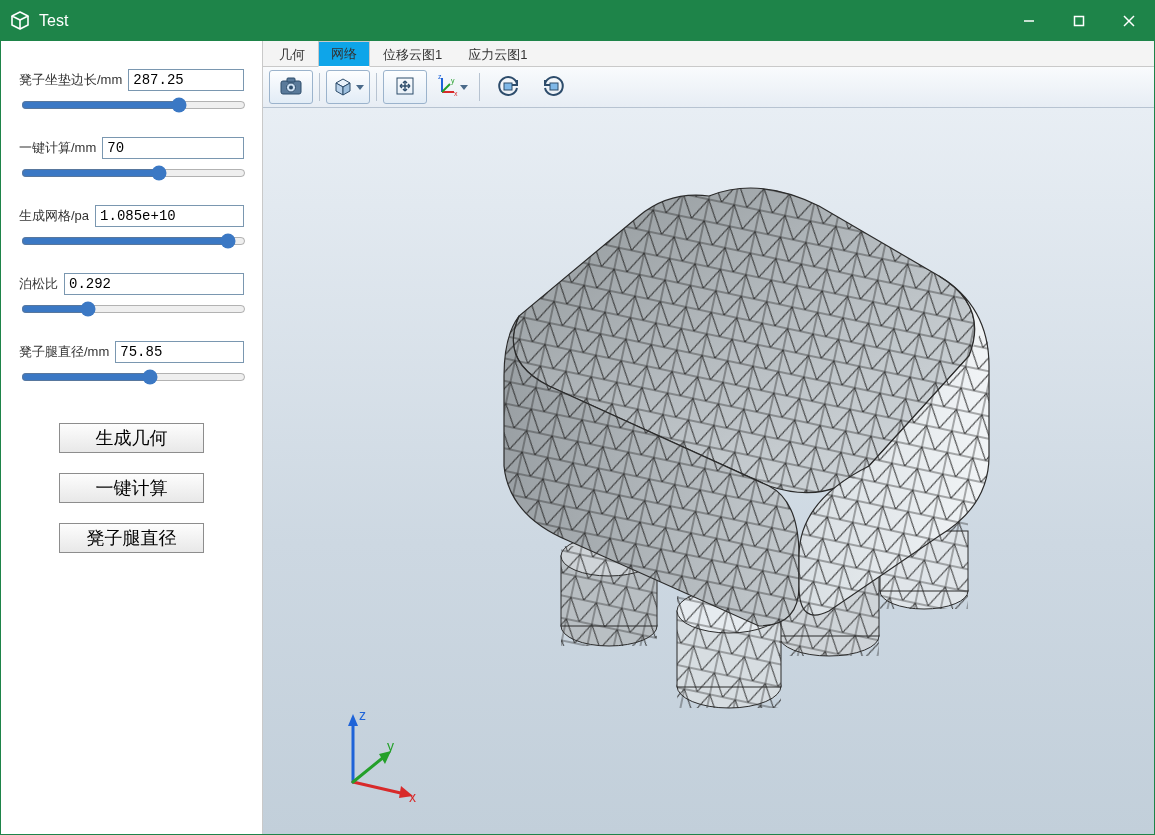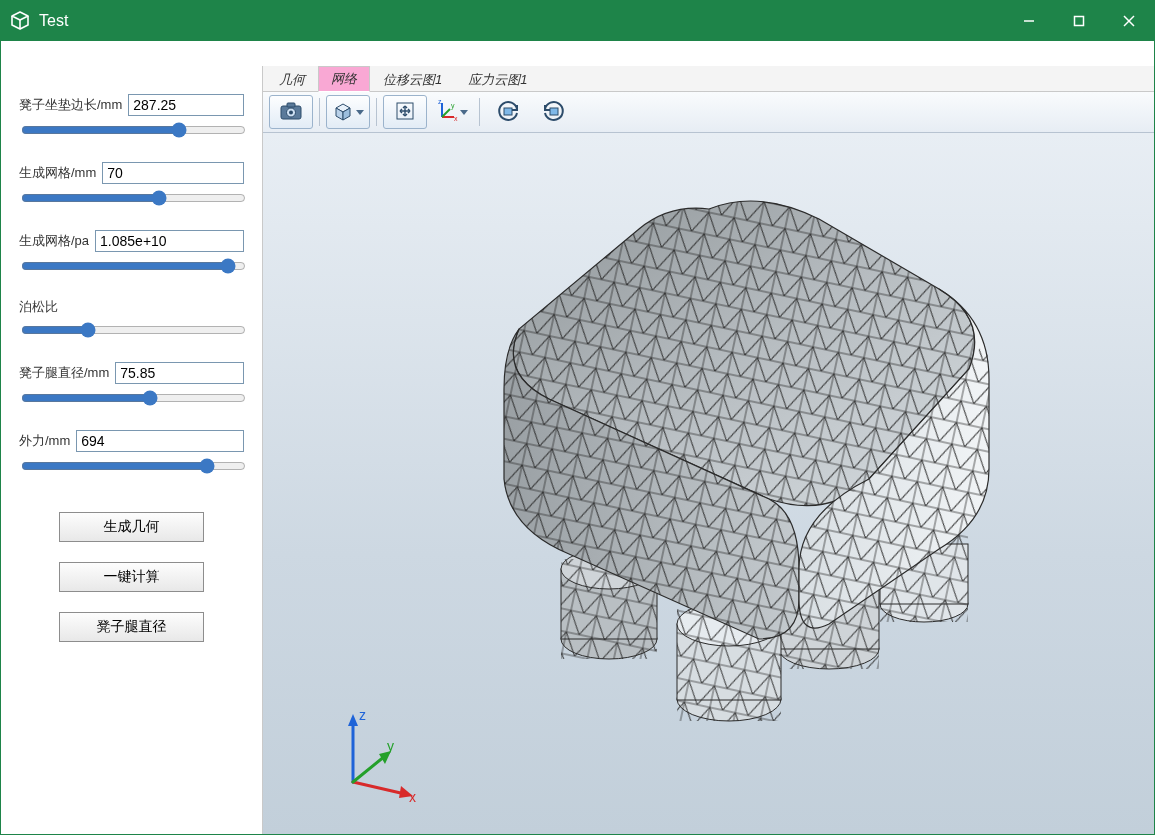--- a/index.html
+++ b/index.html
@@ -1,37 +1,37 @@
 <!DOCTYPE html>
 <html><head>
 <meta charset="utf-8">
 <style>
   html,body{margin:0;padding:0;font-family:"Microsoft YaHei","Segoe UI",Arial,sans-serif;font-size:13px;background:#fff;color:#333;}
-  .window{width:1155px;height:835px;border:1px solid #1e8449;box-sizing:border-box;display:flex;flex-direction:column;position:relative;gap:25px;}
+  .window{width:1155px;height:835px;border:1px solid #1e8449;box-sizing:border-box;display:flex;flex-direction:column;position:relative;}
   
   .titlebar{height:40px;background:#1e8449;color:#fff;display:flex;align-items:center;padding:0 0 0 8px;}
   .titlebar .app-icon{width:22px;height:22px;margin-right:8px;}
   .titlebar .title{font-size:16px;flex:0 0 auto;}
   .titlebar .spacer{flex:1 1 auto;}
   .winbtn{width:50px;height:40px;display:flex;align-items:center;justify-content:center;color:#fff;}
   
   .body{flex:1 1 auto;display:flex;min-height:0;}
   .sidebar{width:262px;border-right:1px solid #c9c9c9;padding:28px 18px 5px 18px;box-sizing:border-box;display:flex;flex-direction:column;gap:22px;}
   .param{display:flex;flex-direction:column;gap:4px;}
   .param-row{display:flex;align-items:center;gap:6px;}
   .param-label{font-size:13px;color:#333;white-space:nowrap;}
-  .param-input{flex:1 1 auto;min-width:0;height:22px;border:1px solid #7a97b0;padding:0 4px;font-family:Liberation Sans, sans-serif;font-size:14px;box-sizing:border-box;}
+  .param-input{flex:1 1 auto;min-width:0;height:22px;border:1px solid #7a97b0;padding:0 4px;font-family:Liberation Mono, monospace;font-size:14px;box-sizing:border-box;}
   .slider{width:100%;accent-color:#3b78c4;}
   .btns{display:flex;flex-direction:column;gap:20px;padding:14px 40px 0 40px;}
-  .action-btn{height:30px;border:1px solid #8d8d8d;background:linear-gradient(#fdfdfd,#e8e8e8);font-size:14px;cursor:pointer;}
+  .action-btn{height:30px;border:1px solid #8d8d8d;background:linear-gradient(#fdfdfd,#e8e8e8);font-size:18px;cursor:pointer;}
   
   .main{flex:1 1 auto;display:flex;flex-direction:column;min-width:0;}
   .tabbar{height:25px;background:#f4f4f4;border-bottom:1px solid #c9c9c9;display:flex;align-items:flex-end;padding-left:3px;}
-  .tab{padding:3px 12px 3px 12px;font-size:13px;color:#333;border:1px solid transparent;border-bottom:none;position:relative;top:1px;cursor:pointer;font-style:italic;}
-  .tab.active{background:#f9a8d4;border-color:#c9c9c9;border-bottom:1px solid #fff;}
+  .tab{padding:3px 12px 3px 12px;font-size:13px;color:#333;border:1px solid transparent;border-bottom:none;position:relative;top:1px;cursor:pointer;}
+  .tab.active{background:#0ea5e9;border-color:#c9c9c9;border-bottom:1px solid #fff;}
   .toolbar{height:40px;background:linear-gradient(#f9fbfd,#e7edf4);border-bottom:1px solid #b7c3d1;display:flex;align-items:center;padding:0 6px;gap:2px;}
   .toolbtn{min-width:34px;height:32px;border:1px solid #9bb3cc;border-radius:3px;background:linear-gradient(#fdfeff,#e2ecf6);display:flex;align-items:center;justify-content:center;padding:0 4px;cursor:pointer;}
   .toolbtn.flat{border-color:transparent;background:transparent;}
   .tool-sep{width:1px;height:28px;background:#b7c3d1;margin:0 4px;}
   .dropdown-caret{margin-left:2px;border-left:4px solid transparent;border-right:4px solid transparent;border-top:5px solid #4a6a8a;}
   .viewport{flex:1 1 auto;background:linear-gradient(#e8eef4,#cdd8e2 60%,#c2cfda);position:relative;overflow:hidden;}
   .mesh-img{position:absolute;left:50%;top:48%;transform:translate(-50%,-50%);}
   .triad{position:absolute;left:60px;bottom:30px;}
 </style>
 </head>
@@ -76,57 +76,51 @@
       <div class="param">
         <div class="param-row">
           <span class="param-label">凳子坐垫边长/mm</span>
           <input class="param-input" value="287.25" style="">
         </div>
         <input type="range" class="slider" min="0" max="100" value="72" style="">
       </div>
 
       <div class="param">
         <div class="param-row">
-          <span class="param-label">生成网格/mm</span>
+          <span class="param-label">一键计算/mm</span>
           <input class="param-input" value="70" style="">
         </div>
         <input type="range" class="slider" min="0" max="100" value="62" style="">
       </div>
 
       <div class="param">
         <div class="param-row">
           <span class="param-label">生成网格/pa</span>
           <input class="param-input" value="1.085e+10" style="">
         </div>
         <input type="range" class="slider" min="0" max="100" value="95" style="">
       </div>
 
       <div class="param">
         <div class="param-row">
           <span class="param-label">泊松比</span>
+          <input class="param-input" value="0.292" style="">
         </div>
         <input type="range" class="slider" min="0" max="100" value="28" style="">
       </div>
 
 
       <div class="param">
         <div class="param-row">
           <span class="param-label">凳子腿直径/mm</span>
           <input class="param-input" value="75.85" style="">
         </div>
         <input type="range" class="slider" min="0" max="100" value="58" style="">
       </div>
 
-      <div class="param">
-        <div class="param-row">
-          <span class="param-label">外力/mm</span>
-          <input class="param-input" value="694" style="">
-        </div>
-        <input type="range" class="slider" min="0" max="100" value="85" style="">
-      </div>
 
       <div class="btns">
         <button class="action-btn">生成几何</button>
         <button class="action-btn">一键计算</button>
         <button class="action-btn">凳子腿直径</button>
       </div>
     </div>
 
     <div class="main">
 

